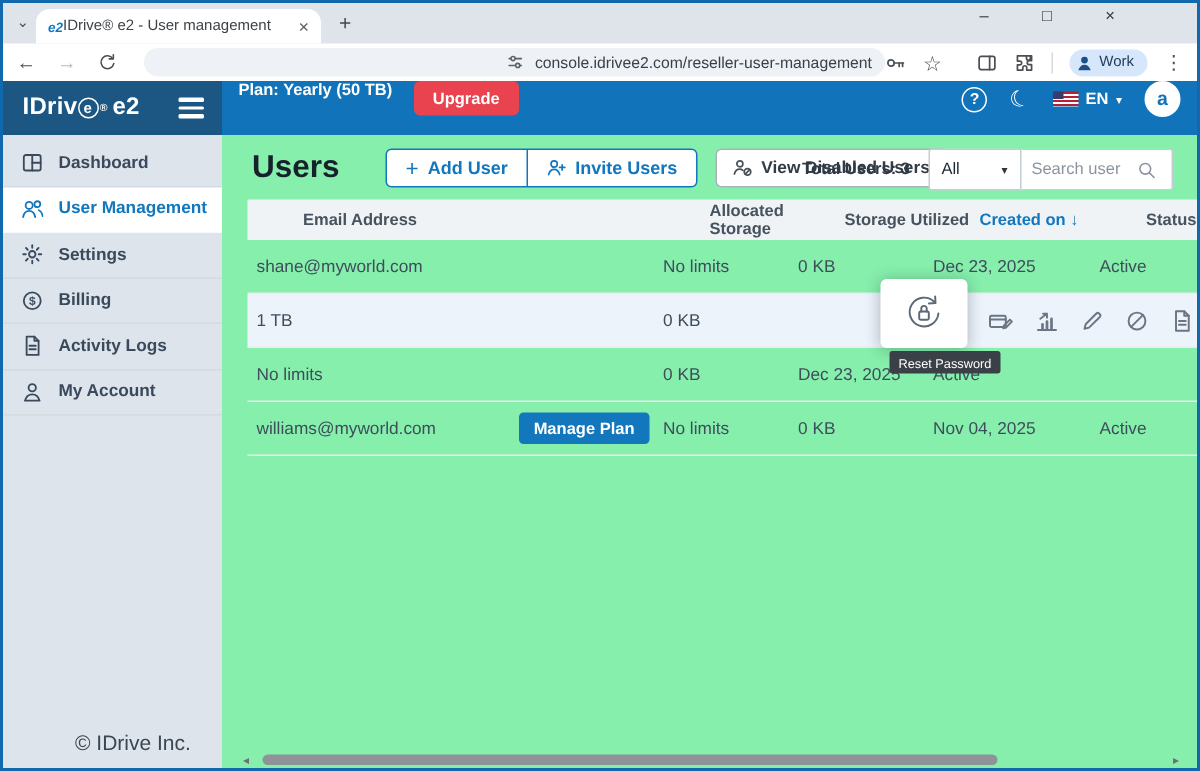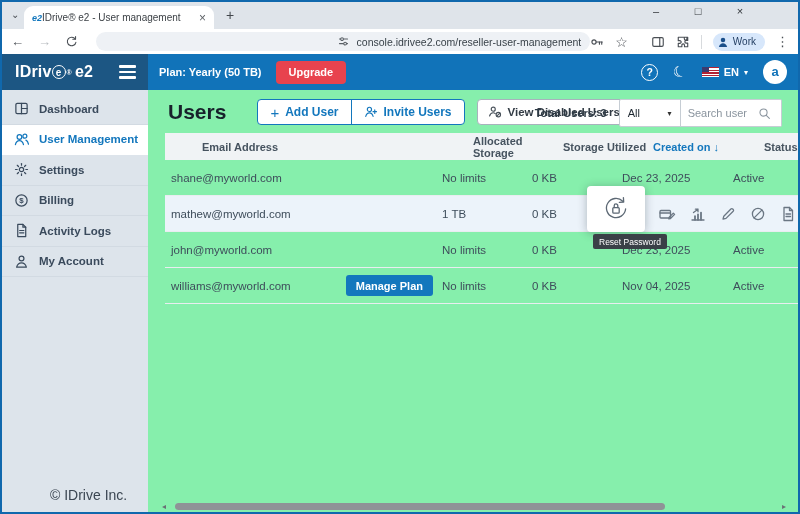--- a/index.html
+++ b/index.html
@@ -28,21 +28,21 @@
   .omnibox { margin-left:4px; width:498px; height:19px; background:#eef1f5; border-radius:10px;
              display:flex; align-items:center; padding:0 9px; gap:7px;justify-content:flex-end; }
   .url { font-size:10.5px; color:#394249; white-space:nowrap; }
   .abar-right { margin-left:auto; display:flex; align-items:center; gap:11px; }
   .abar-ic { color:#4a4f55; display:flex; align-items:center; font-size:12px; }
   .vsep { width:1px; height:14px; background:#d7dadd; }
   .profilechip { background:#d7e7fb; border-radius:10px; height:18px; display:flex;
                  align-items:center; gap:4px; padding:0 9px 0 4px; font-size:10px; color:#1f3a5f; }
 
   
-  .appheader { height:36px; background:var(--header,#1173b9); display:flex; align-items:center;
+  .appheader { height:36px; background:var(--header,#1173b9); display:flex; align-items:flex-start;
                color:#fff; }
   .logoblock { width:146px; height:36px; background:var(--logodark,#1c5683); display:flex;
                align-items:center; justify-content:space-between; padding:0 12px 0 13px; flex:none; }
   .logotext { font-size:16px; font-weight:bold; letter-spacing:.2px; display:flex; align-items:center; }
   .loge { display:inline-block; width:14px; height:14px; border:1.5px solid #fff; border-radius:50%;
           font-size:10px; line-height:13px; text-align:center; font-weight:bold; }
   .reg { font-size:7px; vertical-align:top; margin:0 3px 0 1px; }
   .hamburger { display:flex; flex-direction:column; gap:3px; }
   .hamburger i { width:17px; height:2.4px; background:#fff; border-radius:1px; }
   .plan { margin-left:11px; font-size:11px; font-weight:bold; }
@@ -354,33 +354,27 @@
           <span class="emailcell">
               <span>shane@myworld.com</span>
             </span>
           <span>No limits</span>
           <span>0 KB</span>
           <span>Dec 23, 2025</span>
           <span>Active</span>
         </div>
 
         <div class="trow hovered">
-          <span class="emailcell">
-              <span>mathew@myworld.com</span>
-            </span>
           <span>1 TB</span>
           <span>0 KB</span>
           <span></span>
           <span></span>
         </div>
 
         <div class="trow">
-          <span class="emailcell">
-              <span>john@myworld.com</span>
-            </span>
           <span>No limits</span>
           <span>0 KB</span>
           <span>Dec 23, 2025</span>
           <span>Active</span>
         </div>
 
         <div class="trow">
           <span class="emailcell">
             <span>williams@myworld.com</span>
             <button class="managebtn">Manage Plan</button>

